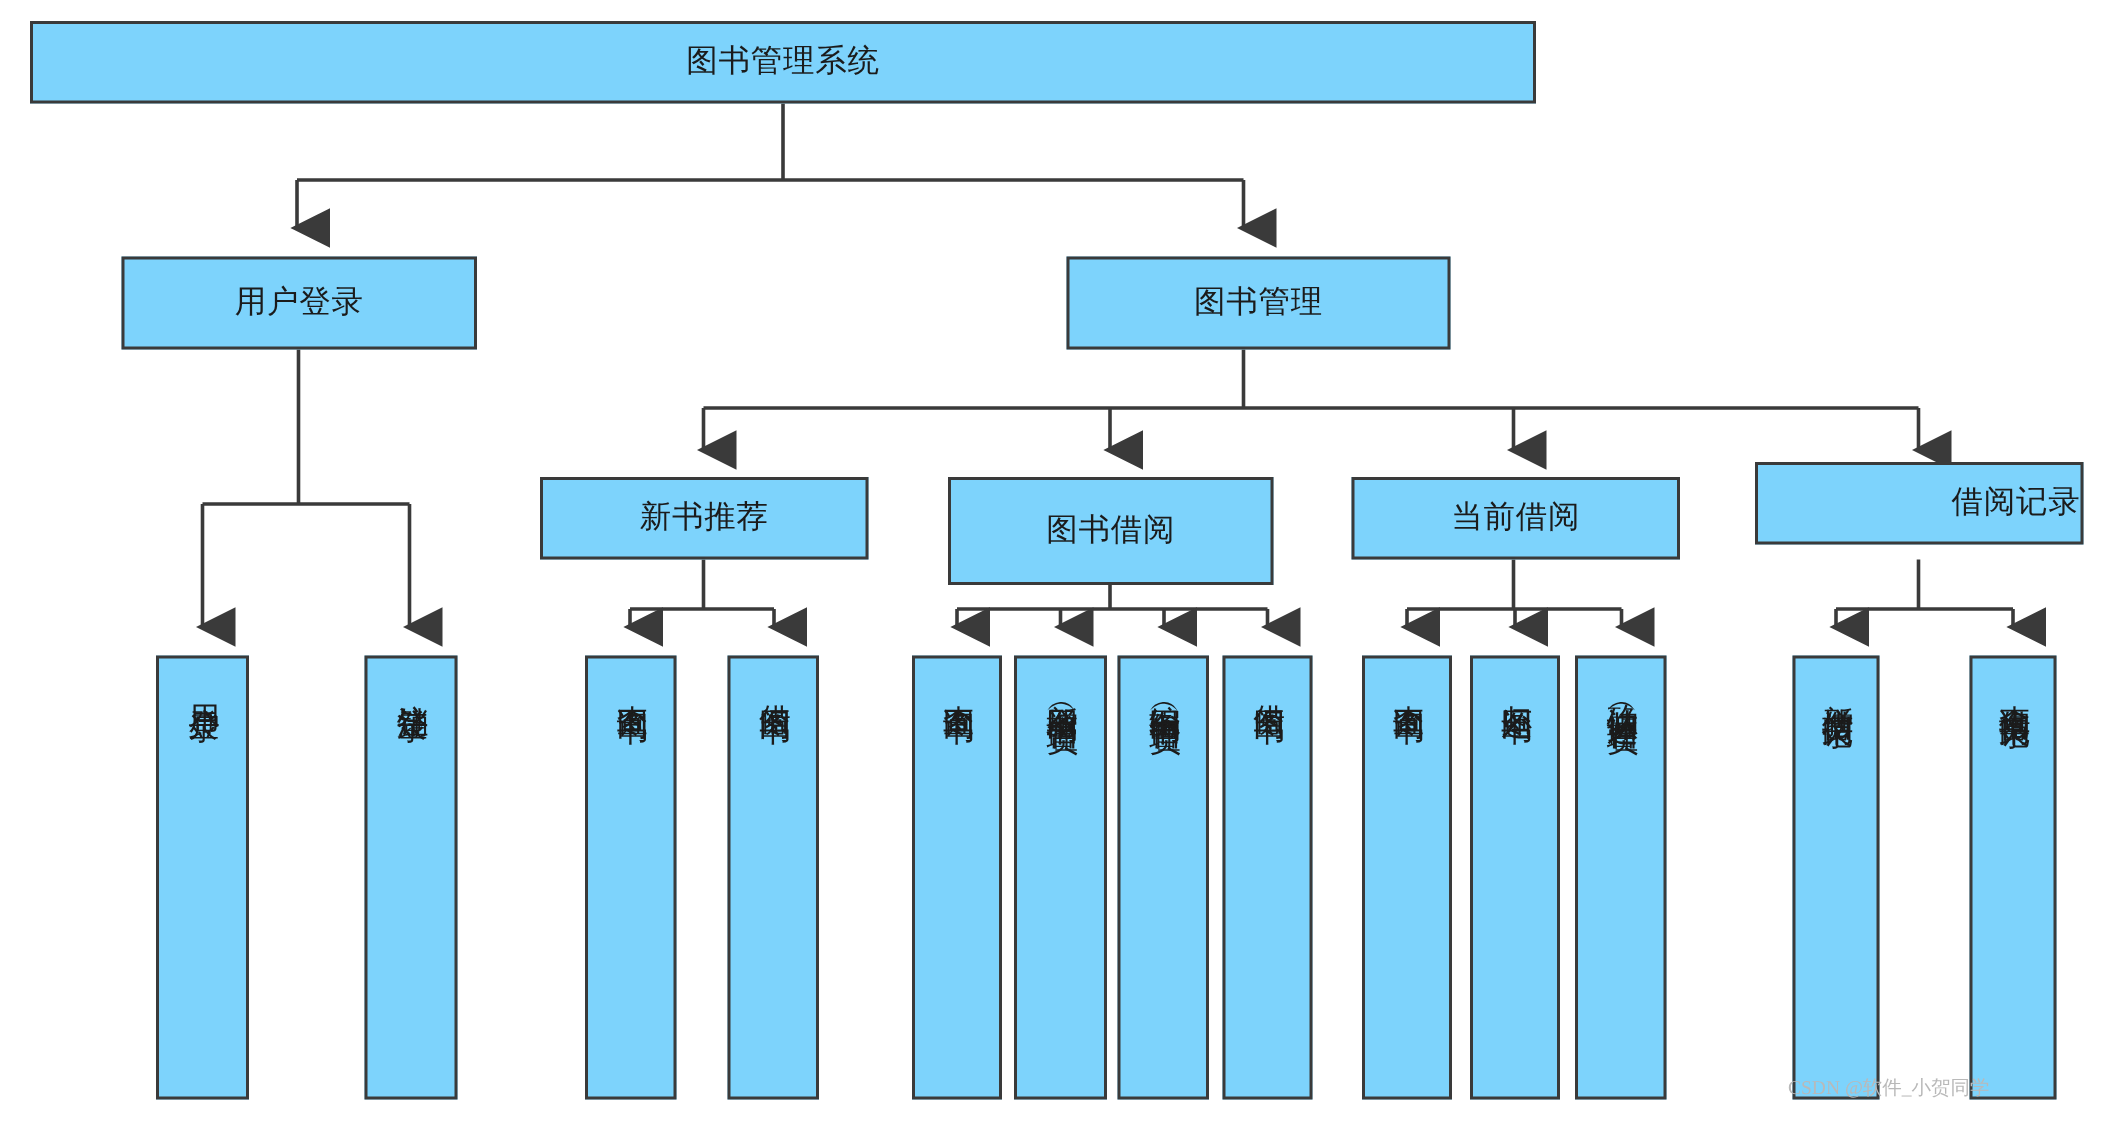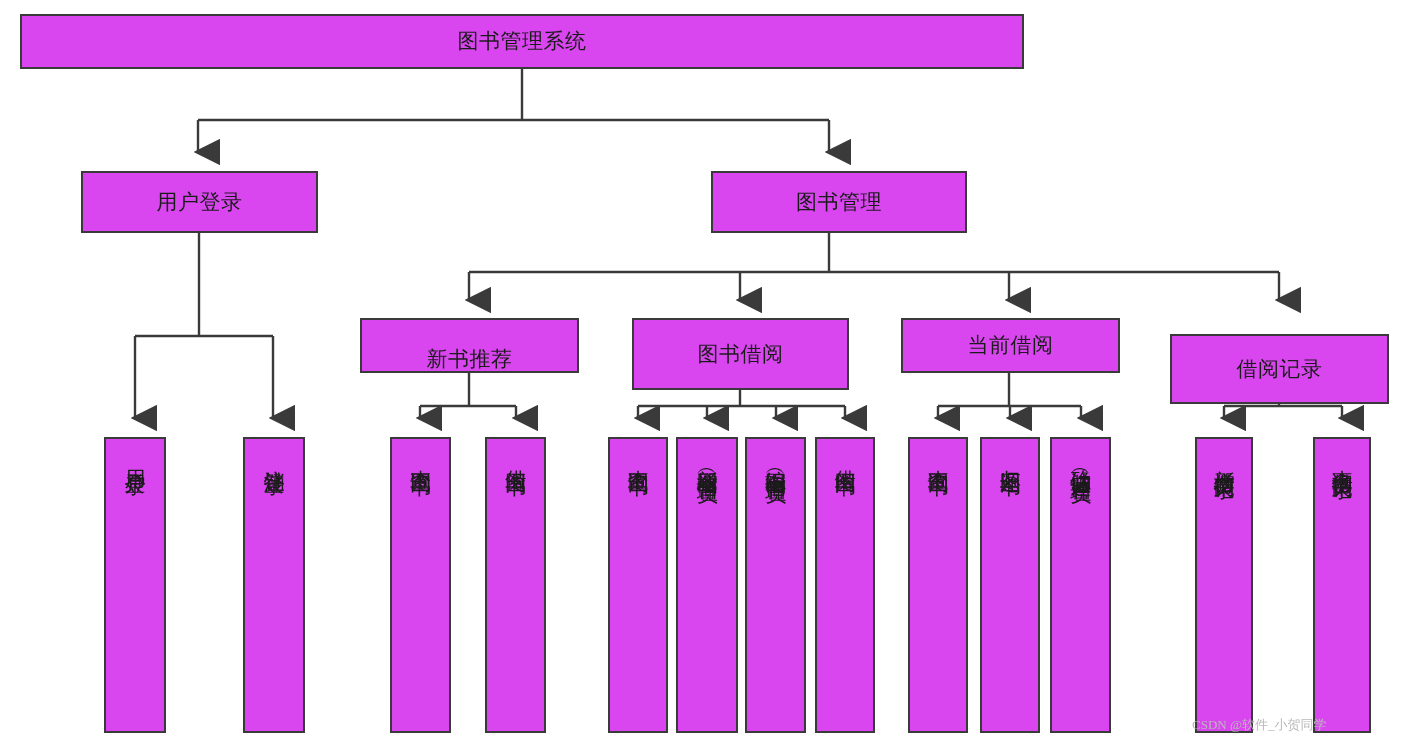--- a/index.html
+++ b/index.html
@@ -21,21 +21,21 @@
     position: absolute;
     left: 0;
     top: 0;
     width: 1405px;
     height: 747px;
     pointer-events: none;
   }
   .node {
     position: absolute;
     box-sizing: border-box;
-    background: #d946ef;
+    background: #7dd3fc;
     border: 2px solid #3a3a3a;
     display: flex;
     align-items: center;
     justify-content: center;
     color: #1b1b1b;
     z-index: 2;
   }
   .node .label {
     font-size: 21px;
     line-height: 1.15;
@@ -126,30 +126,30 @@
     <span class="label">图书管理系统</span>
   </div>
 
   <div class="node" style="left: 81px; top: 171px; width: 237px; height: 62px;">
     <span class="label">用户登录</span>
   </div>
   <div class="node" style="left: 711px; top: 171px; width: 256px; height: 62px;">
     <span class="label">图书管理</span>
   </div>
 
-  <div class="node" style="left: 360px; top: 318px; width: 219px; height: 55px; align-items: flex-end;">
+  <div class="node" style="left: 360px; top: 318px; width: 219px; height: 55px;">
     <span class="label">新书推荐</span>
   </div>
   <div class="node" style="left: 632px; top: 318px; width: 217px; height: 72px;">
     <span class="label">图书借阅</span>
   </div>
   <div class="node" style="left: 901px; top: 318px; width: 219px; height: 55px;">
     <span class="label">当前借阅</span>
   </div>
-  <div class="node" style="left: 1170px; top: 334px; width: 219px; height: 70px;">
+  <div class="node" style="left: 1170px; top: 308px; width: 219px; height: 55px; justify-content: flex-end;">
     <span class="label">借阅记录</span>
   </div>
 
   <div class="node leaf" style="left: 104px; top: 437px; width: 62px; height: 296px;">
     <span class="label">用户登录</span>
   </div>
   <div class="node leaf" style="left: 243px; top: 437px; width: 62px; height: 296px;">
     <span class="label">注销登录</span>
   </div>
   <div class="node leaf" style="left: 390px; top: 437px; width: 61px; height: 296px;">

